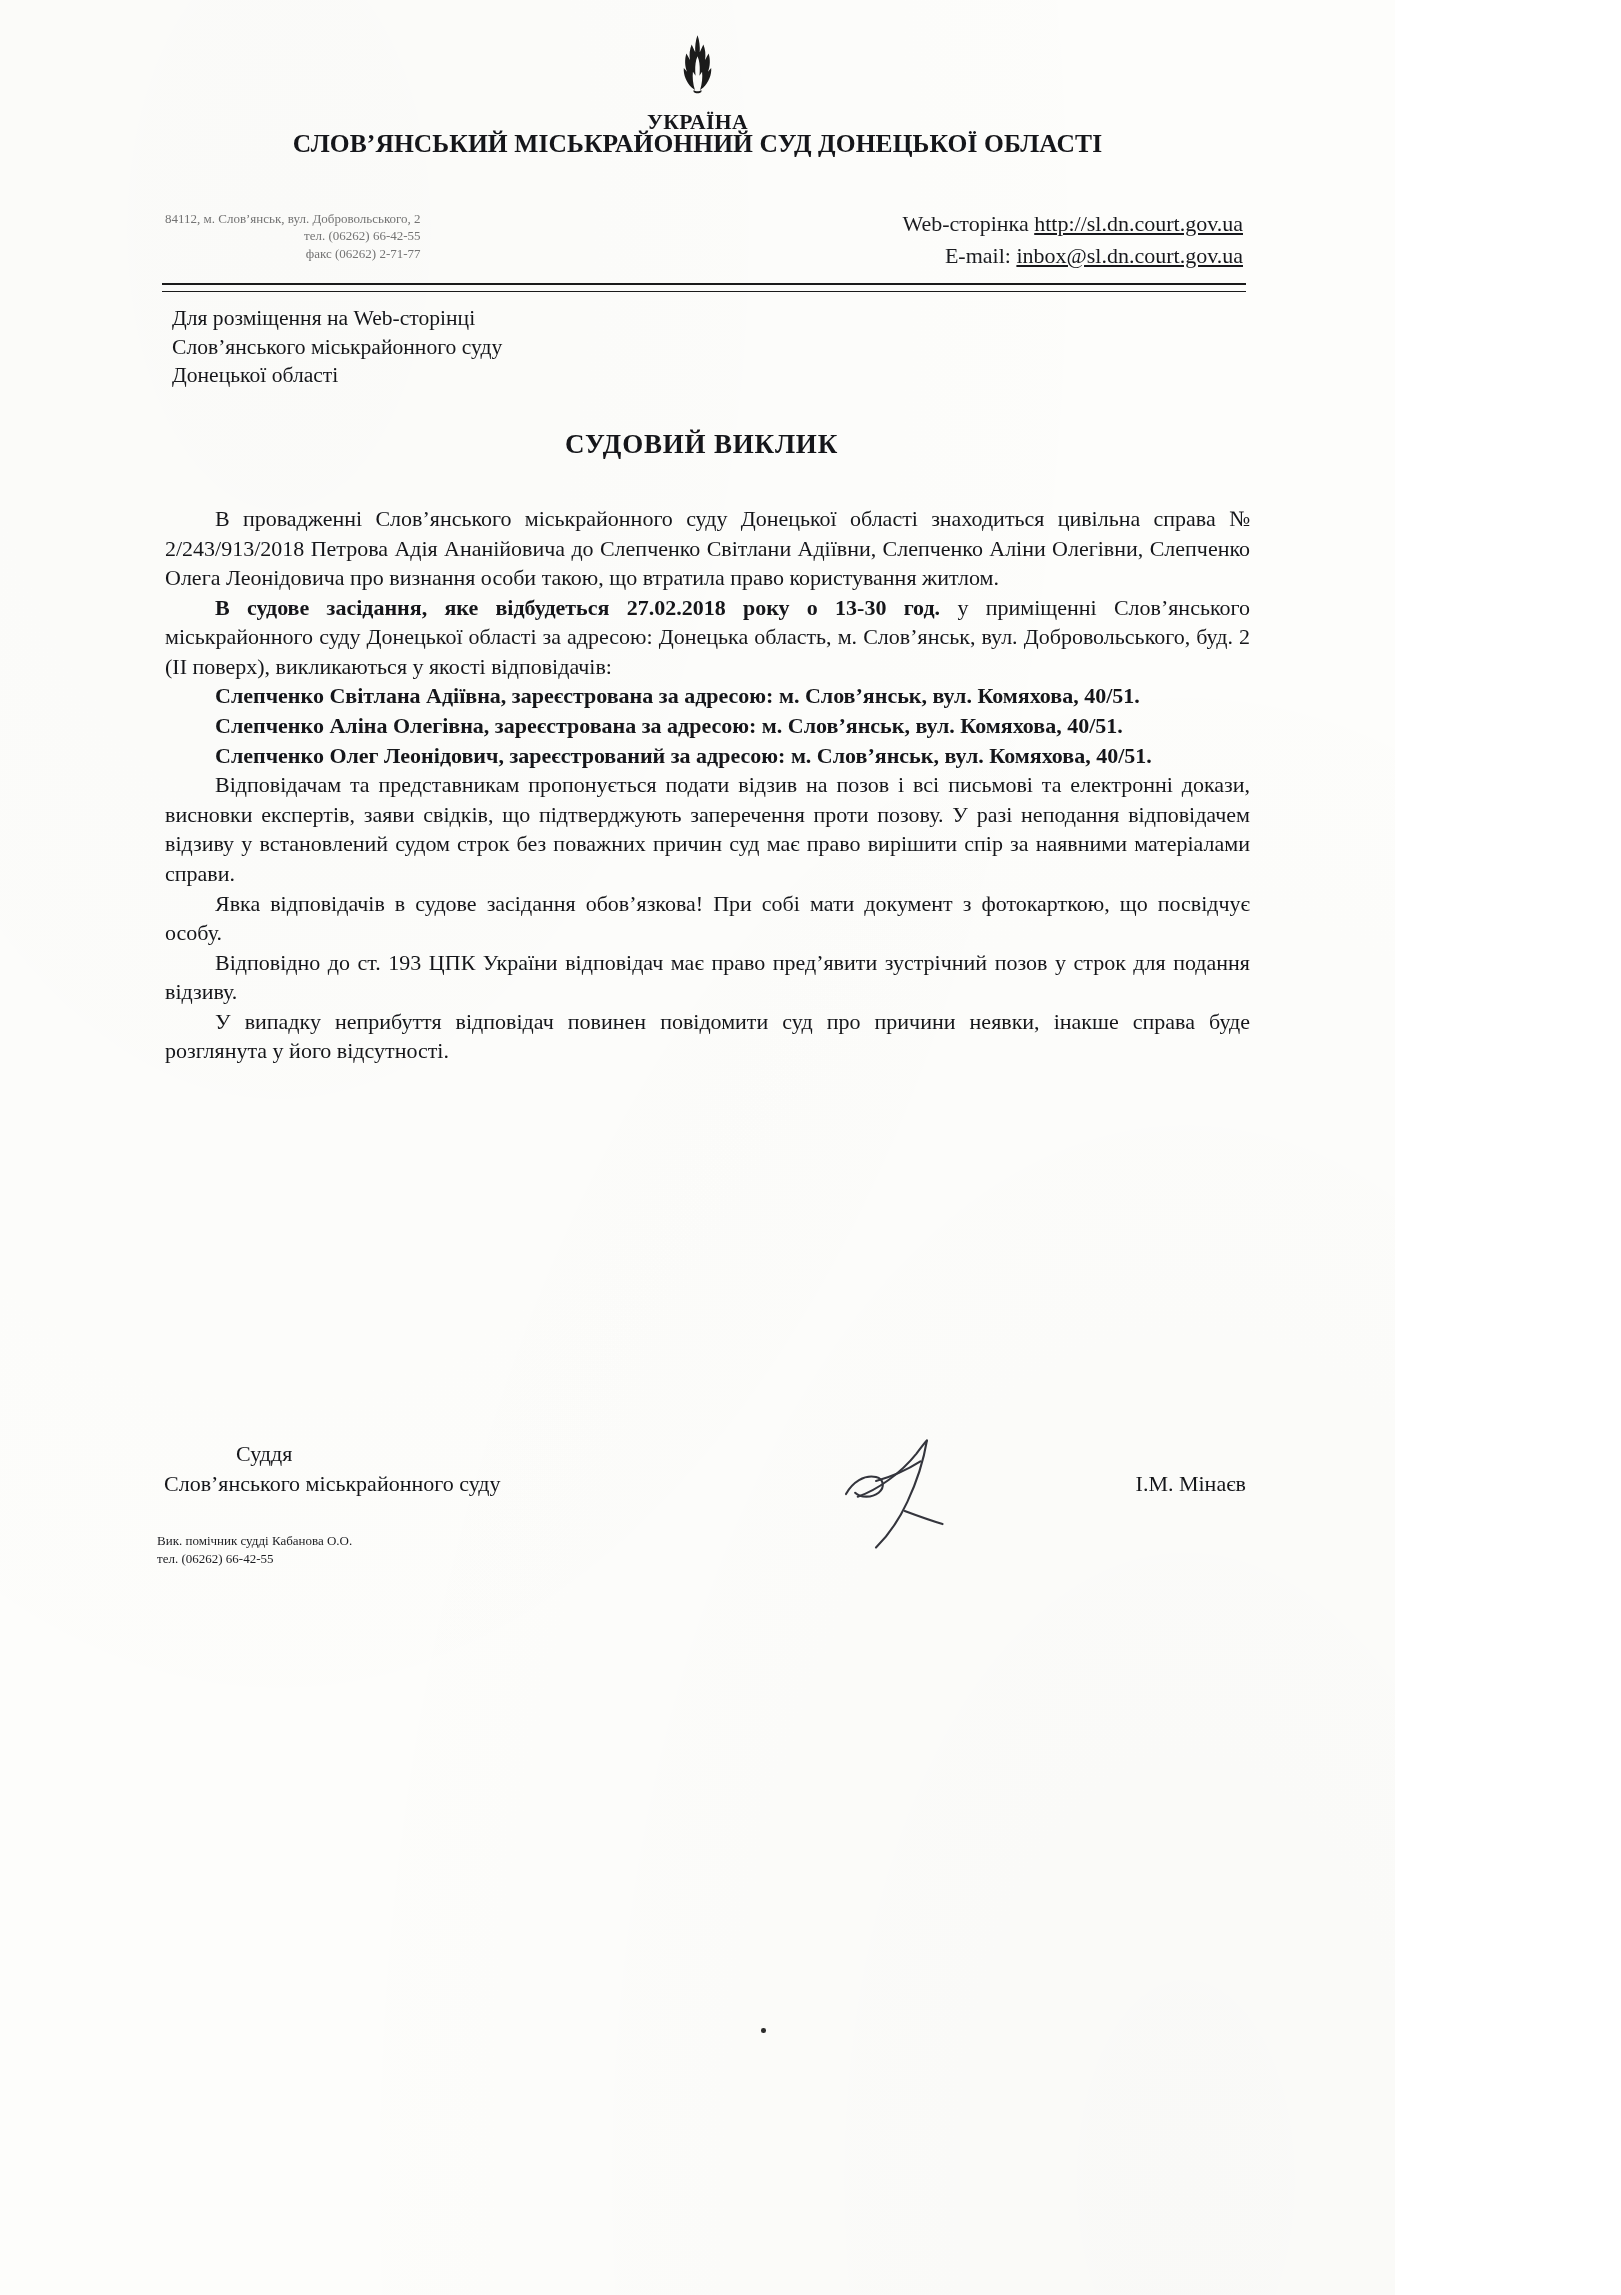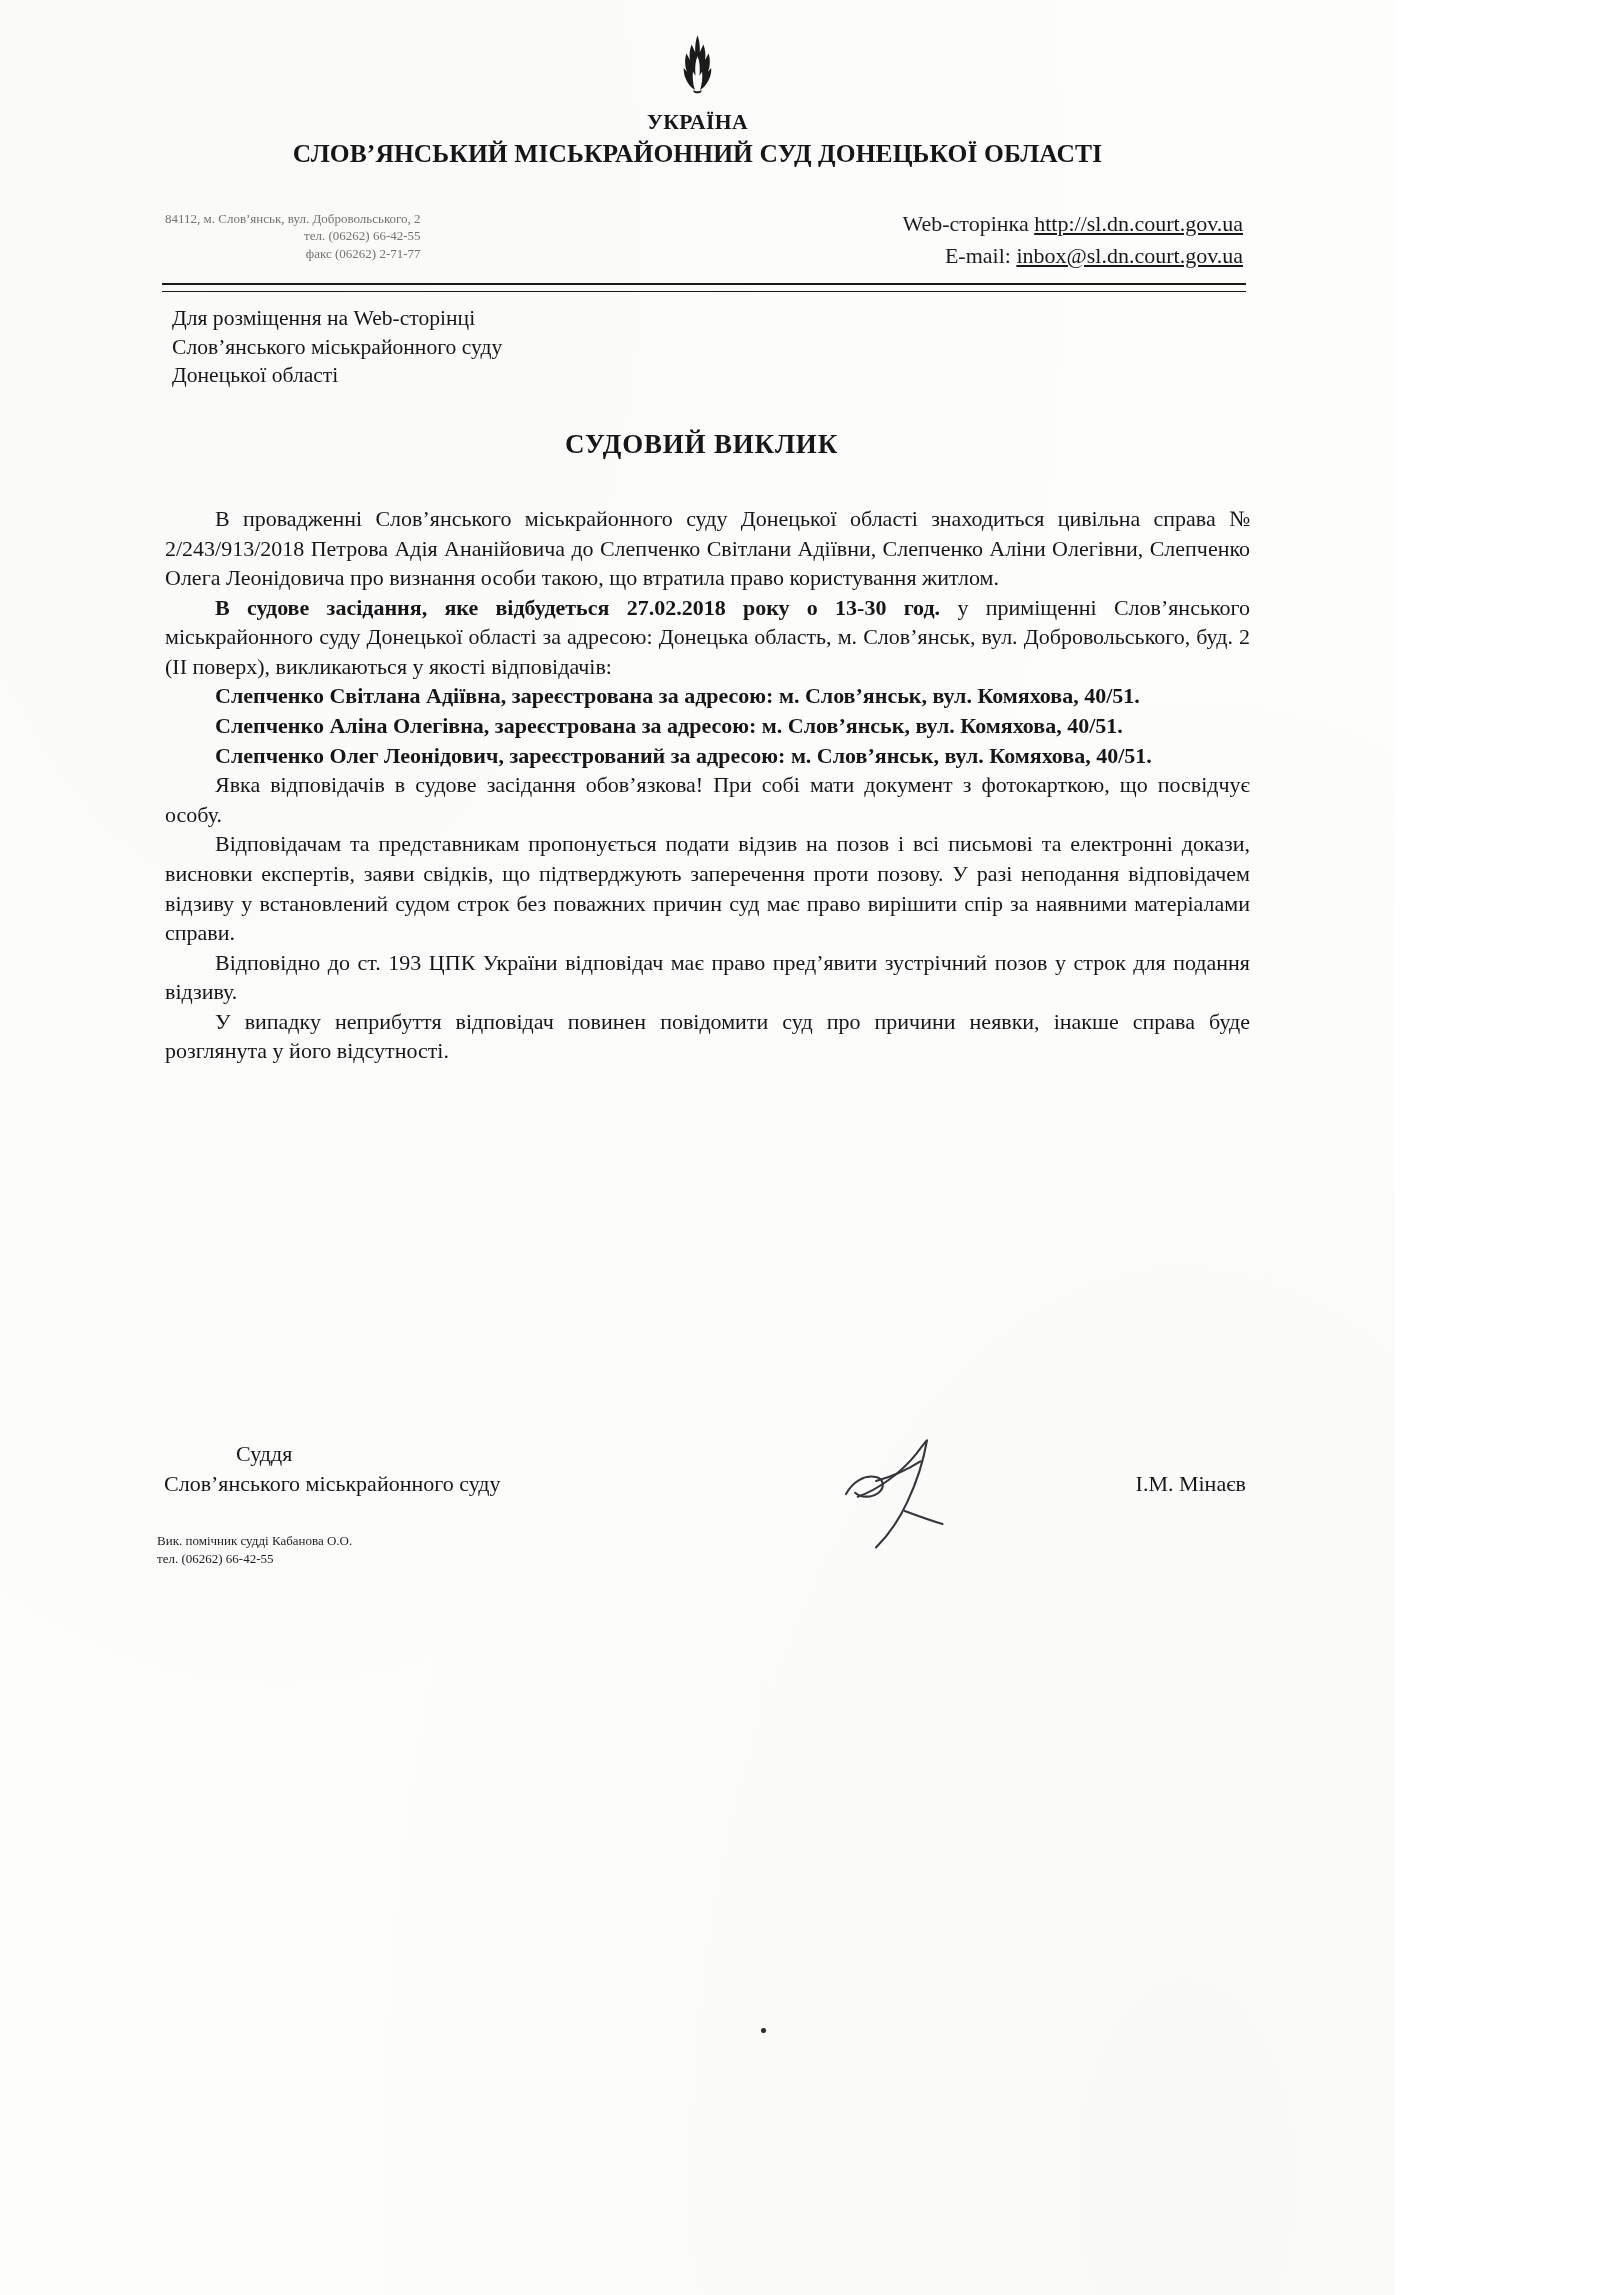--- a/index.html
+++ b/index.html
@@ -53,21 +53,21 @@
     top: 110px;
     text-align: center;
     font-size: 21.6px;
     letter-spacing: 0.4px;
     font-weight: 700;
     font-family: "Liberation Serif", serif;
   }
   .court-name {
     position: absolute;
     left: 0; right: 0;
-    top: 139px;
+    top: 129px;
     text-align: center;
     font-size: 25.5px;
     font-weight: 700;
     letter-spacing: 0.1px;
   }
 
   
   .contacts-left {
     position: absolute;
     left: 165px;
@@ -225,22 +225,22 @@
   </div>
 
   <div class="doc-title">СУДОВИЙ ВИКЛИК</div>
 
   <div class="body-text">
     <p>В провадженні Слов’янського міськрайонного суду Донецької області знаходиться цивільна справа № 2/243/913/2018 Петрова Адія Ананійовича до Слепченко Світлани Адіївни, Слепченко Аліни Олегівни, Слепченко Олега Леонідовича про визнання особи такою, що втратила право користування житлом.</p>
     <p><b>В судове засідання, яке відбудеться 27.02.2018 року о 13-30 год.</b><span> у приміщенні Слов’янського міськрайонного суду Донецької області за адресою: Донецька область, м. Слов’янськ, вул. Добровольського, буд. 2 (ІІ поверх), викликаються у якості відповідачів:</span></p>
     <p class="b">Слепченко Світлана Адіївна, зареєстрована за адресою: м. Слов’янськ, вул. Комяхова, 40/51.</p>
     <p class="b">Слепченко Аліна Олегівна, зареєстрована за адресою: м. Слов’янськ, вул. Комяхова, 40/51.</p>
     <p class="b">Слепченко Олег Леонідович, зареєстрований за адресою: м. Слов’янськ, вул. Комяхова, 40/51.</p>
+    <p>Відповідачам та представникам пропонується подати відзив на позов і всі письмові та електронні докази, висновки експертів, заяви свідків, що підтверджують заперечення проти позову. У разі неподання відповідачем відзиву у встановлений судом строк без поважних причин суд має право вирішити спір за наявними матеріалами справи.</p>
     <p>Явка відповідачів в судове засідання обов’язкова! При собі мати документ з фотокарткою, що посвідчує особу.</p>
-    <p>Відповідачам та представникам пропонується подати відзив на позов і всі письмові та електронні докази, висновки експертів, заяви свідків, що підтверджують заперечення проти позову. У разі неподання відповідачем відзиву у встановлений судом строк без поважних причин суд має право вирішити спір за наявними матеріалами справи.</p>
     <p>Відповідно до ст. 193 ЦПК України відповідач має право пред’явити зустрічний позов у строк для подання відзиву.</p>
     <p>У випадку неприбуття відповідач повинен повідомити суд про причини неявки, інакше справа буде розглянута у його відсутності.</p>
   </div>
 
   <div class="sig-role">
     <div style="text-indent:72px">Суддя</div>
     <div>Слов’янського міськрайонного суду</div>
   </div>
 
   <div class="signature-mark">

